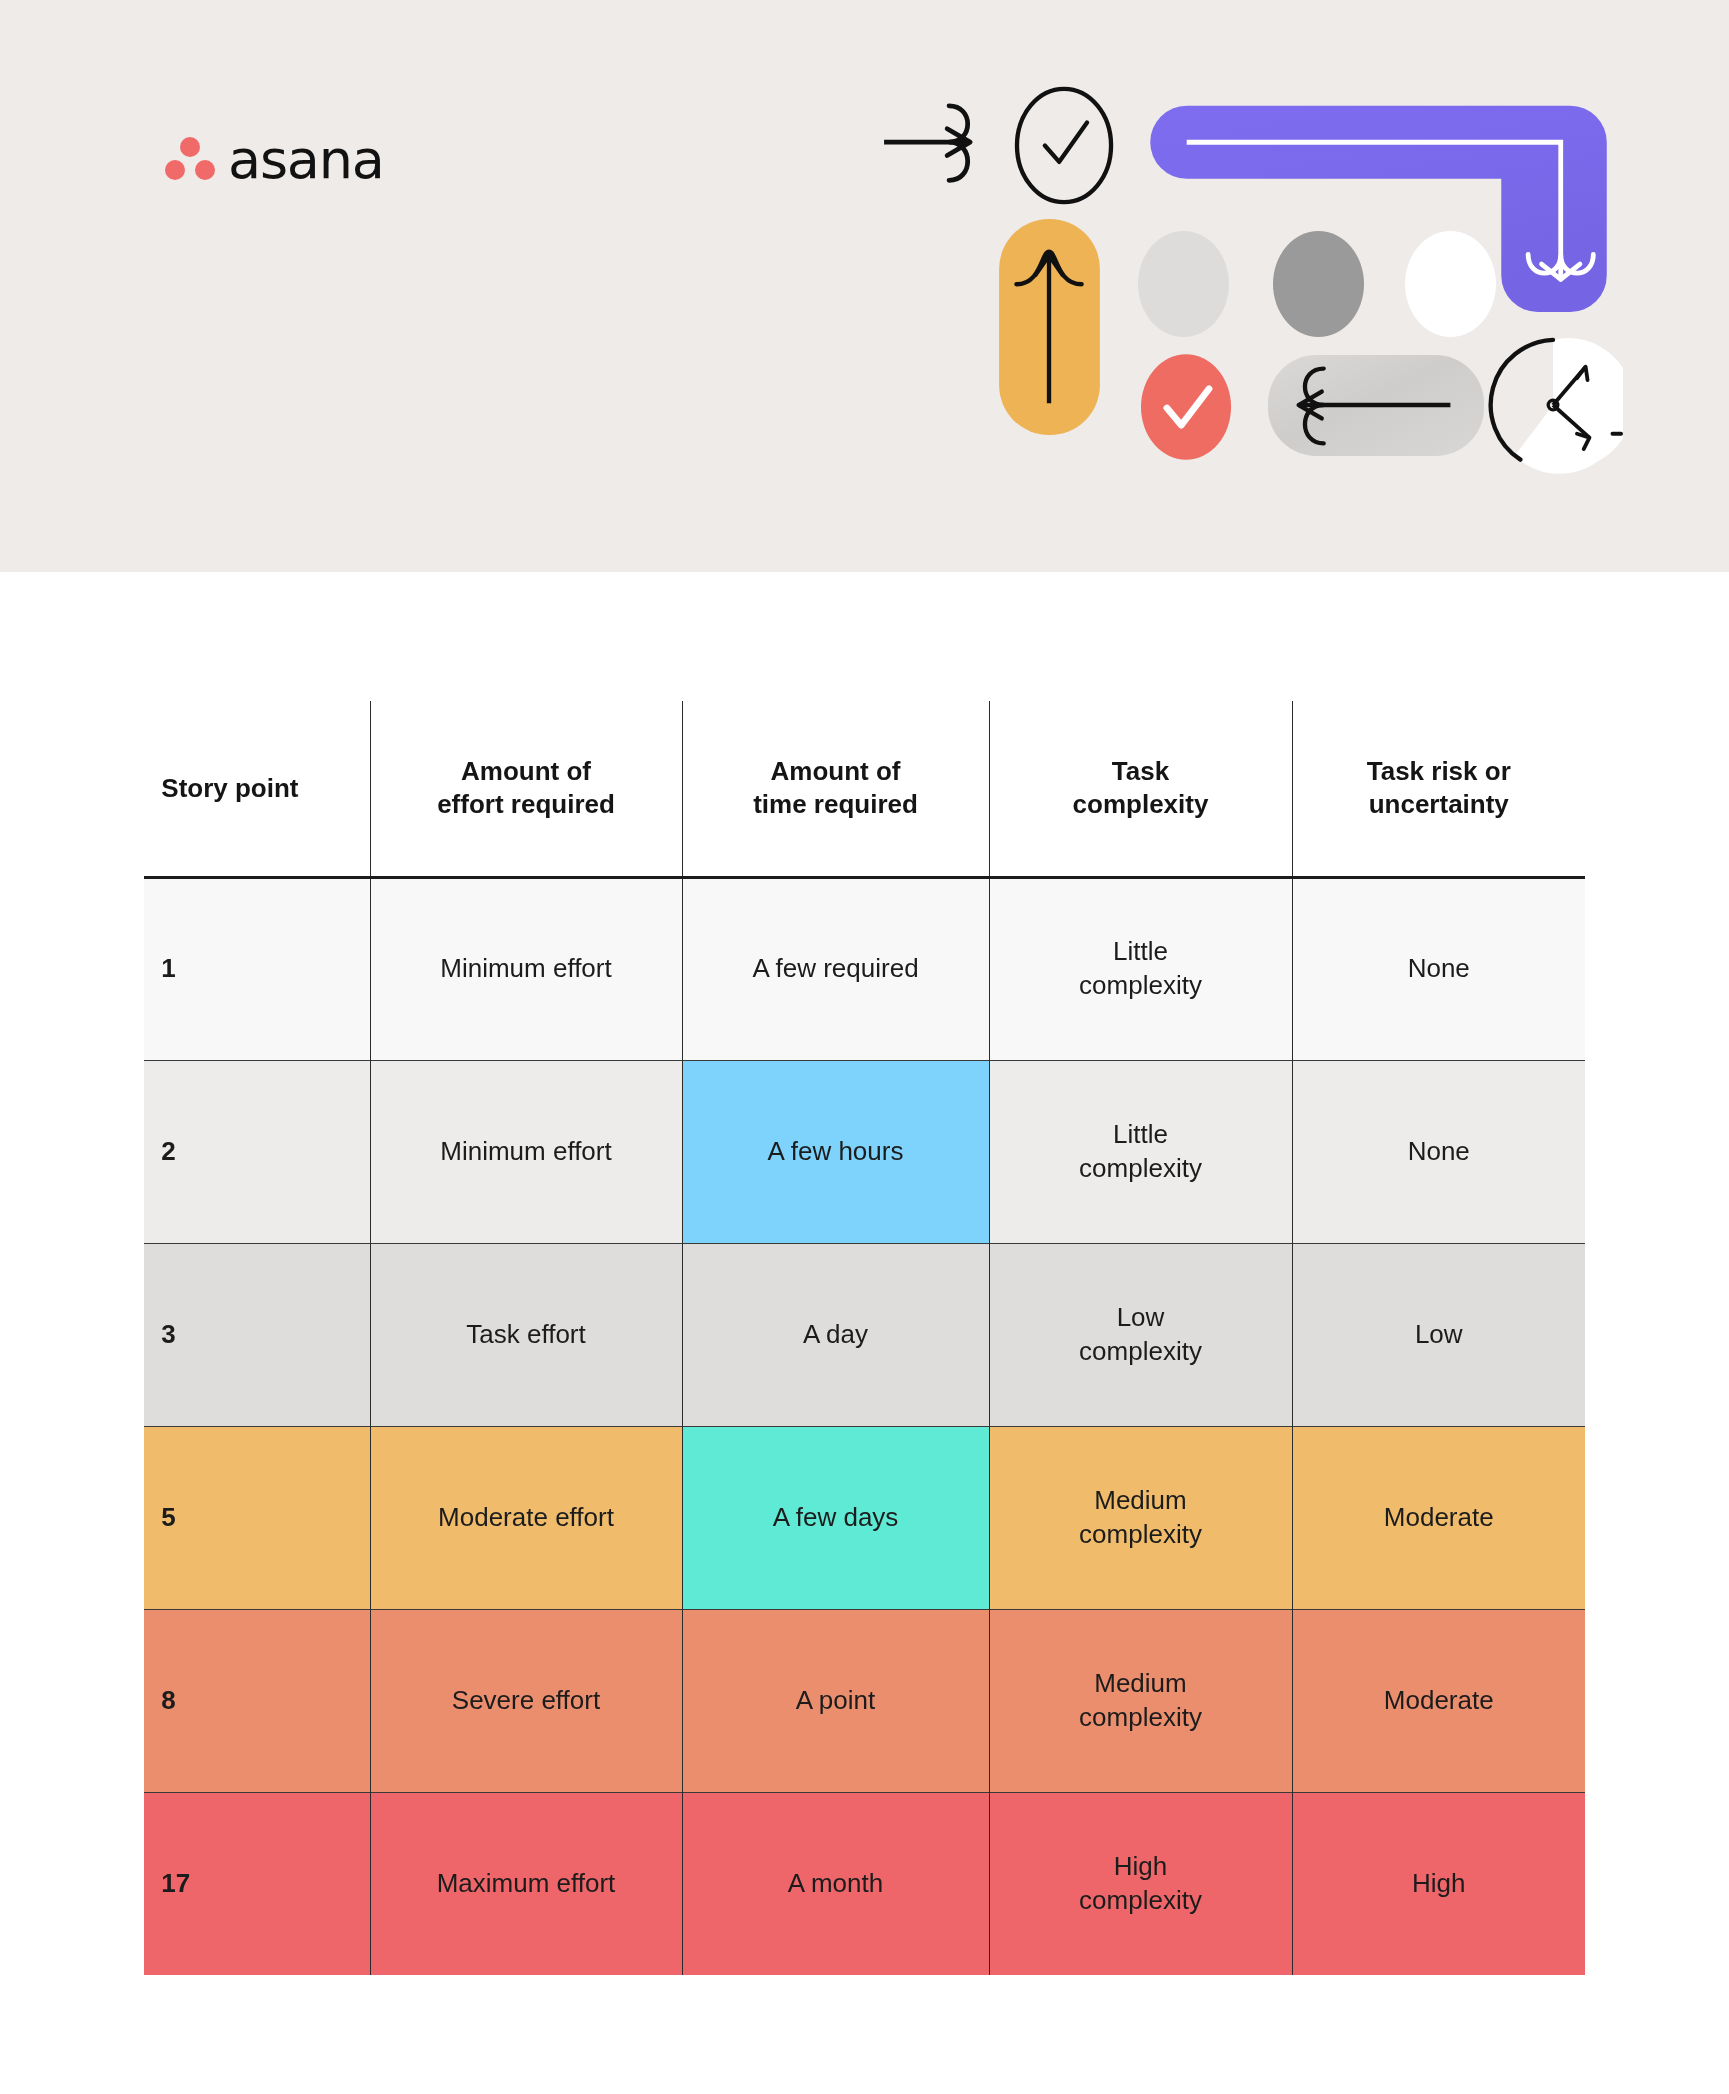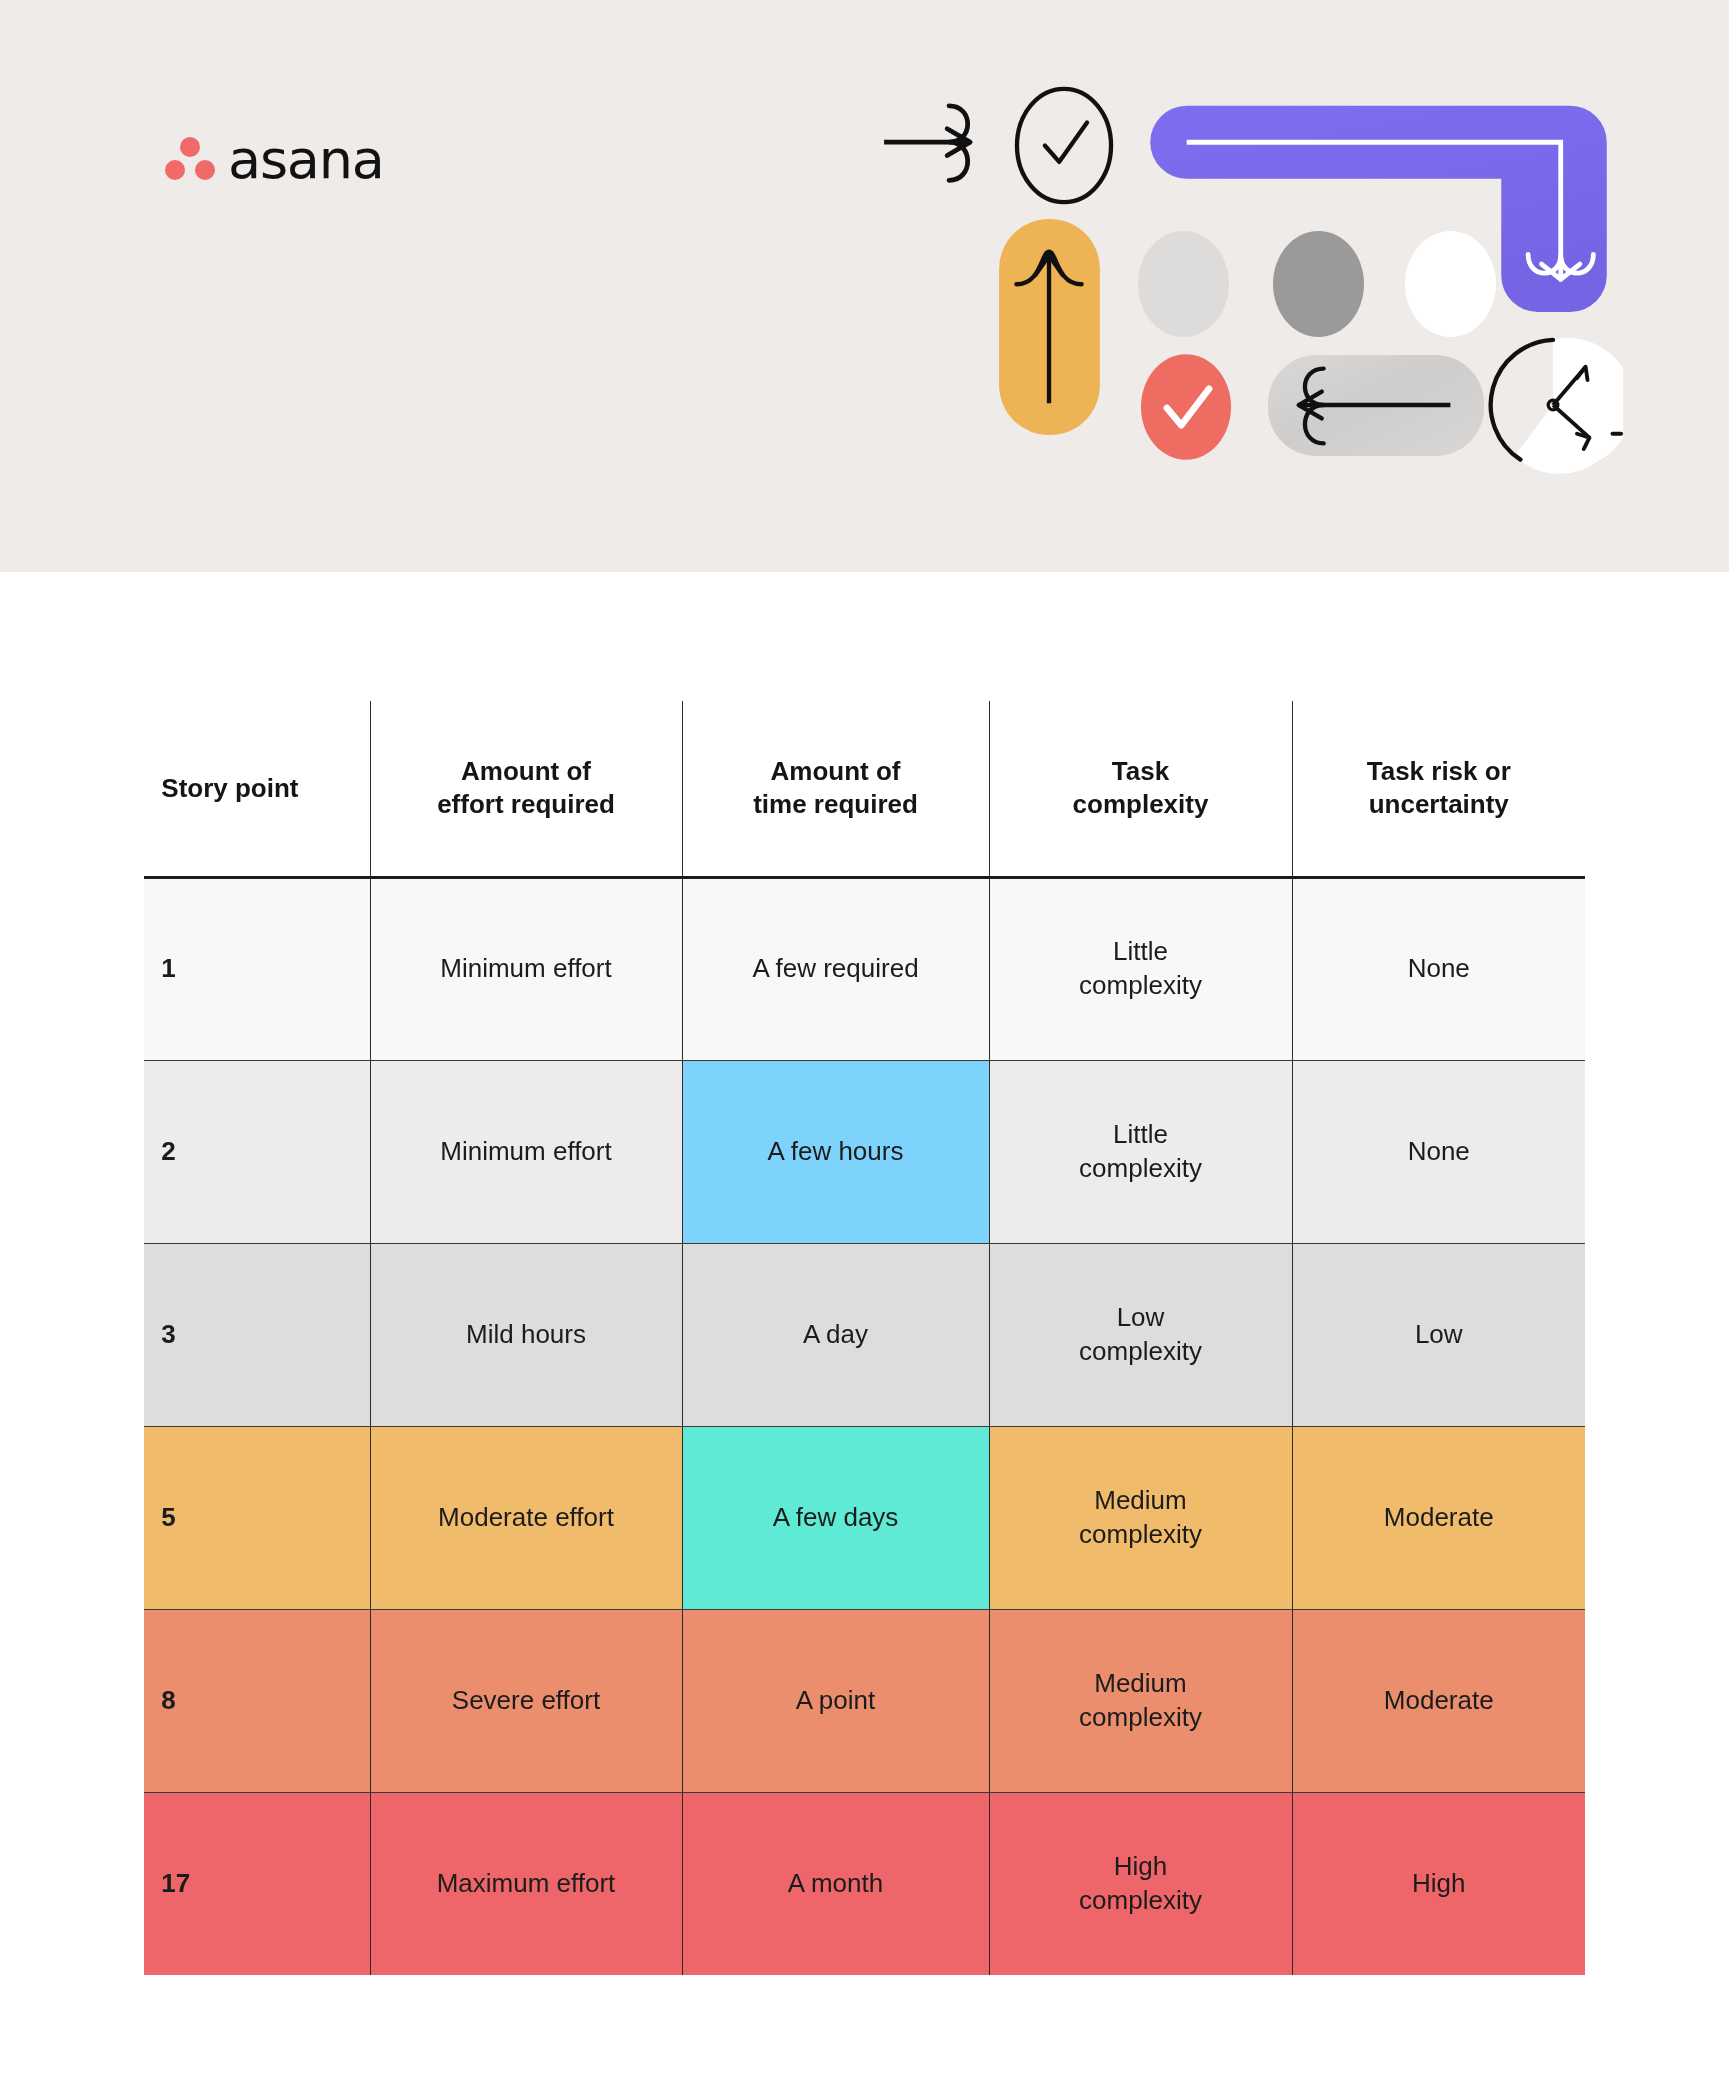--- a/index.html
+++ b/index.html
@@ -267,21 +267,21 @@
       <tr>
         <td style="background: rgb(238, 236, 235);">2</td>
         <td style="background: rgb(238, 236, 235);">Minimum effort</td>
         <td style="background: #7dd3fc;">A few hours</td>
         <td class="two-line" style="background: rgb(238, 236, 235);">Little
 complexity</td>
         <td style="background: rgb(238, 236, 235);">None</td>
       </tr>
       <tr>
         <td style="background: rgb(222, 221, 219);">3</td>
-        <td style="background: rgb(222, 221, 219);">Mild hours</td>
+        <td style="background: rgb(222, 221, 219);">Task effort</td>
         <td style="background: rgb(222, 221, 219);">A day</td>
         <td class="two-line" style="background: rgb(222, 221, 219);">Low
 complexity</td>
         <td style="background: rgb(222, 221, 219);">Low</td>
       </tr>
       <tr>
         <td style="background: rgb(240, 188, 108);">5</td>
         <td style="background: rgb(240, 188, 108);">Moderate effort</td>
         <td style="background: #5eead4;">A few days</td>
         <td class="two-line" style="background: rgb(240, 188, 108);">Medium

